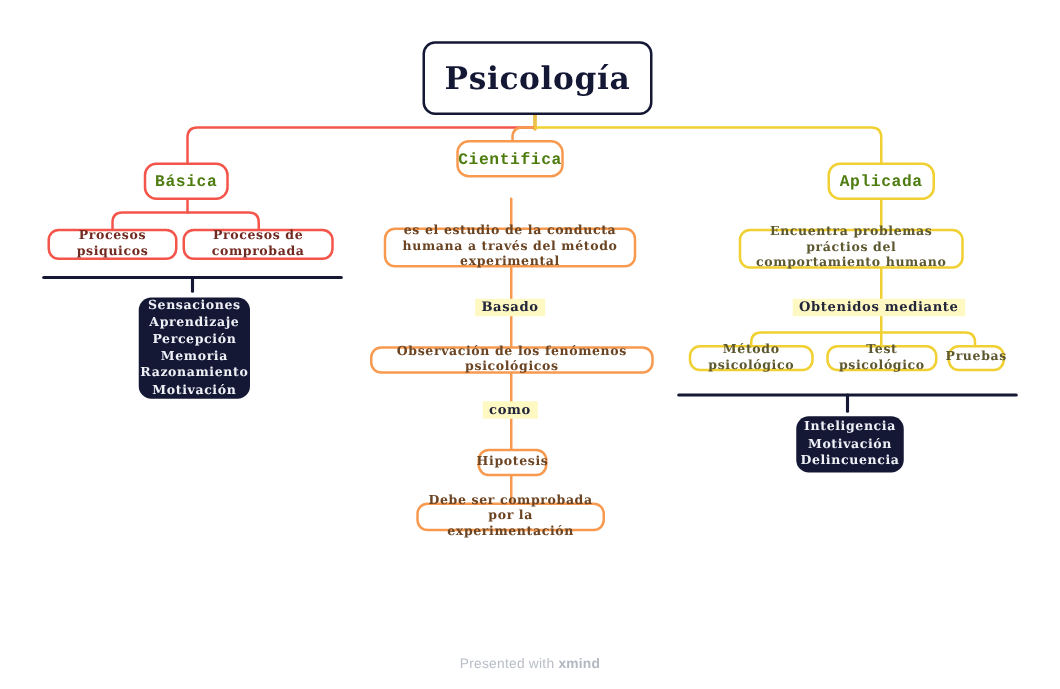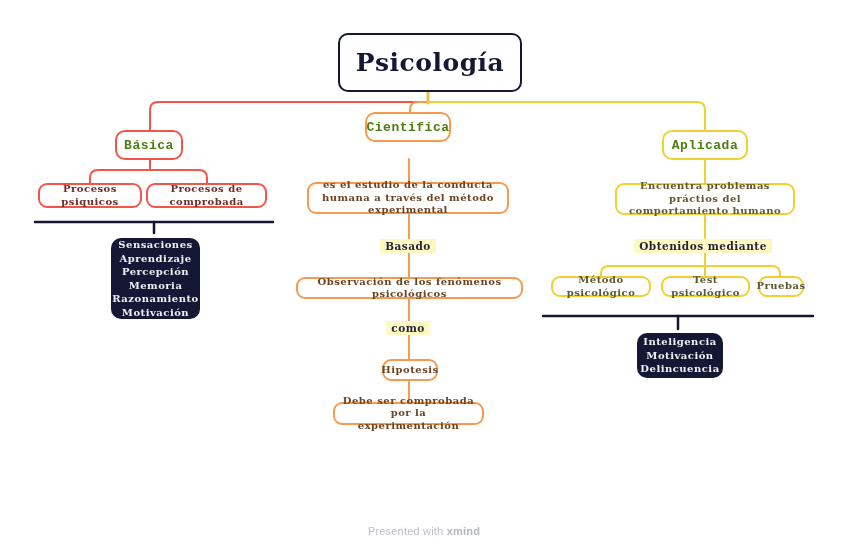--- a/index.html
+++ b/index.html
@@ -48,21 +48,21 @@
   #root-box{left:338px;top:33px;width:184px;height:59px;}
   #b-basica{left:115px;top:130px;width:68px;height:30px;}
   #b-cientifica{left:365px;top:112px;width:86px;height:30px;}
   #b-aplicada{left:662px;top:130px;width:86px;height:30px;}
   #n-proc1{left:38px;top:183px;width:104px;height:25px;}
   #n-proc2{left:146px;top:183px;width:121px;height:25px;}
   #n-estudio{left:307px;top:182px;width:202px;height:32px;}
   #n-observacion{left:296px;top:277px;width:227px;height:22px;}
   #n-hipotesis{left:382px;top:359px;width:56px;height:22px;}
   #n-debe{left:333px;top:402px;width:151px;height:23px;}
-  #n-encuentra{left:615px;top:183px;width:180px;height:32px;}
+  #n-encuentra{left:591px;top:183px;width:180px;height:32px;}
   #n-metodo{left:551px;top:276px;width:100px;height:21px;}
   #n-test{left:661px;top:276px;width:89px;height:21px;}
   #n-pruebas{left:758px;top:276px;width:46px;height:21px;}
   #lbl-basado{left:408px;top:246px;}
   #lbl-como{left:408px;top:328px;}
   #lbl-obtenidos{left:703px;top:246px;}
   #d-left{left:111px;top:238px;width:89px;height:81px;}
   #d-right{left:637px;top:333px;width:86px;height:45px;}
 </style>
 </head>

